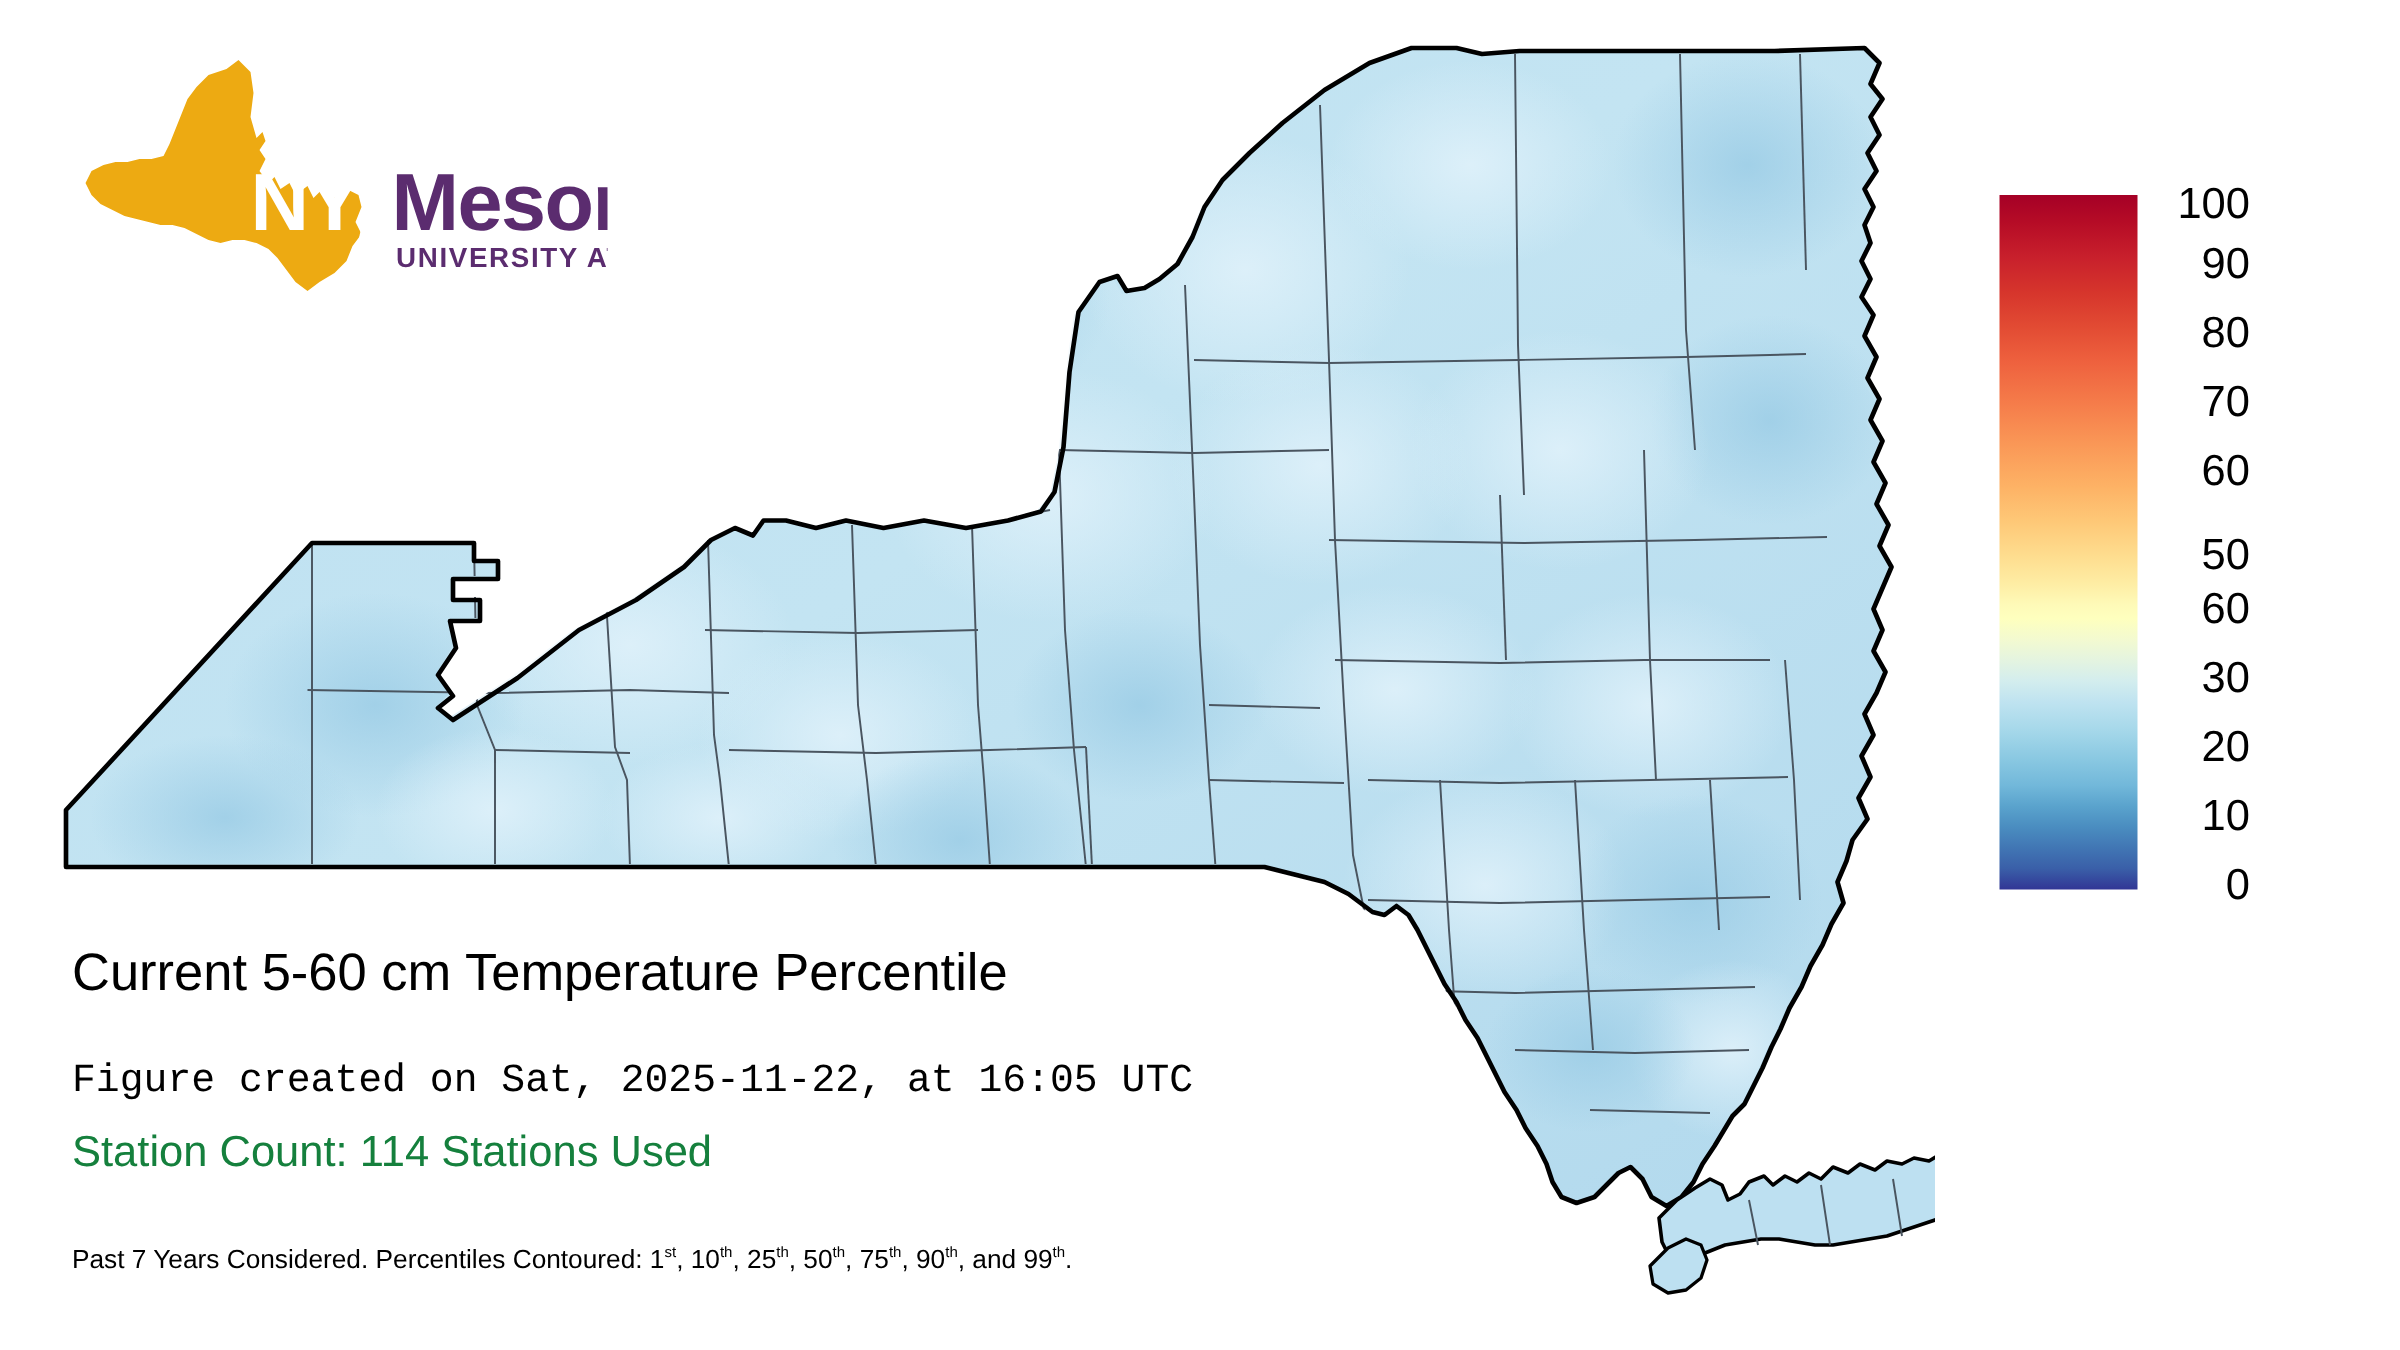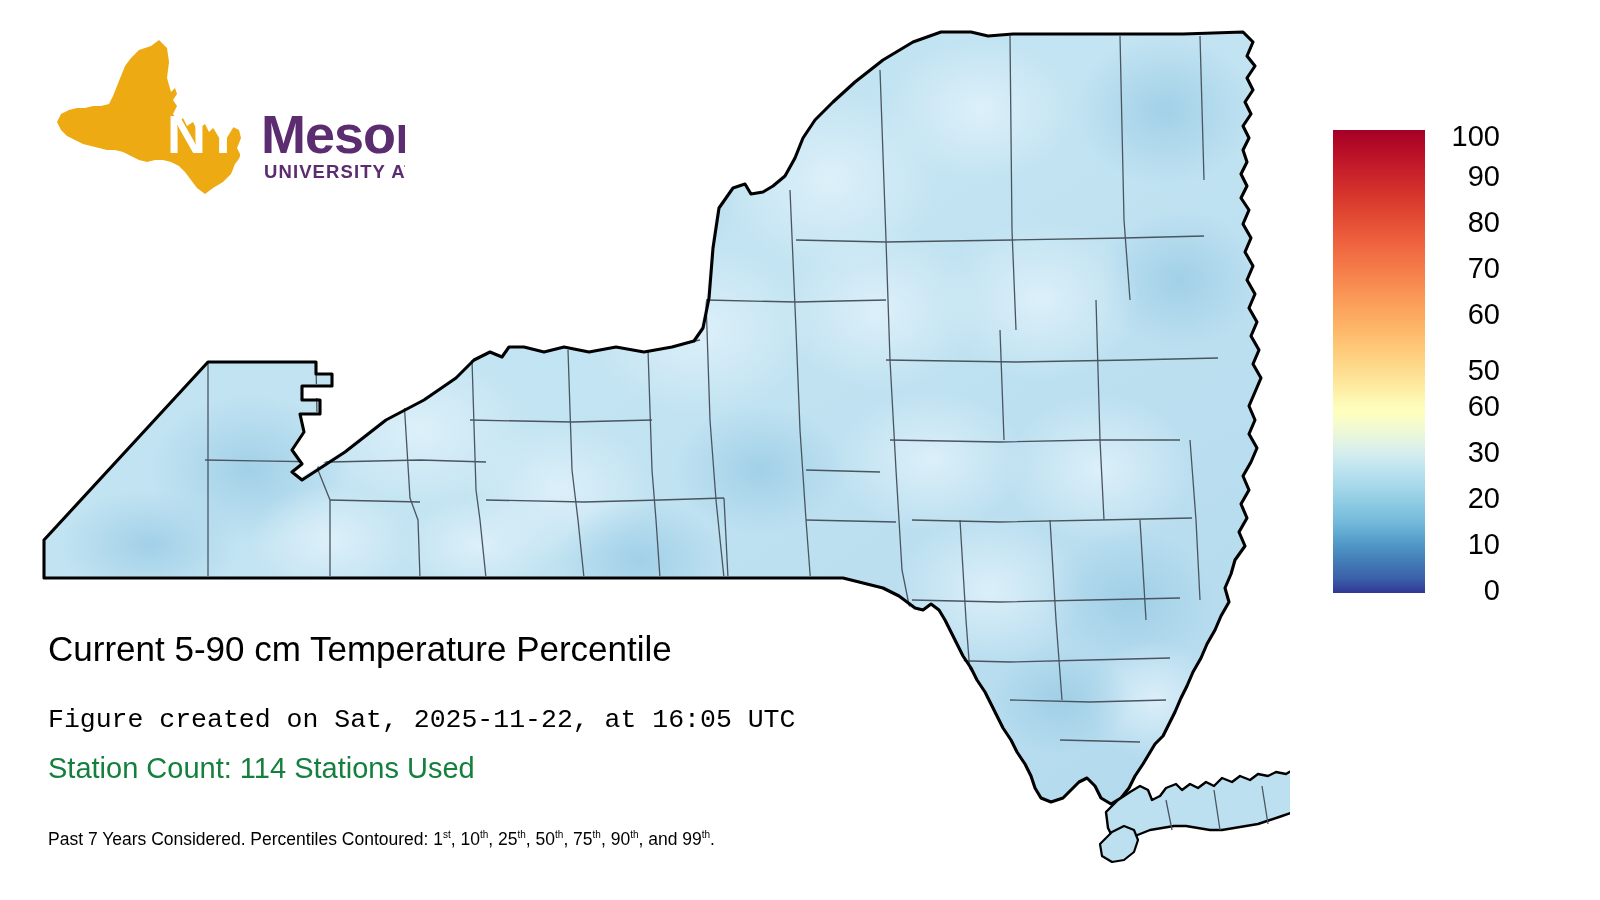--- a/index.html
+++ b/index.html
@@ -378,18 +378,18 @@
   <div class="cb-label" style="top:144px">70</div>
   <div class="cb-label" style="top:190px">60</div>
   <div class="cb-label" style="top:246px">50</div>
   <div class="cb-label" style="top:282px">60</div>
   <div class="cb-label" style="top:328px">30</div>
   <div class="cb-label" style="top:374px">20</div>
   <div class="cb-label" style="top:420px">10</div>
   <div class="cb-label" style="top:466px">0</div>
 </div>
 
-<div id="title">Current 5-90 cm Temperature Percentile</div>
+<div id="title">Current 5-60 cm Temperature Percentile</div>
 <div id="created-line">Figure created on Sat, 2025-11-22, at 16:05 UTC</div>
 <div id="station-line">Station Count: 114 Stations Used</div>
 <div id="footnote">
   <span>Past 7 Years Considered. Percentiles Contoured: </span><span id="footnote-ordinals">1<sup>st</sup>, 10<sup>th</sup>, 25<sup>th</sup>, 50<sup>th</sup>, 75<sup>th</sup>, 90<sup>th</sup>, and 99<sup>th</sup>.</span>
 </div>
 
 </body></html>

